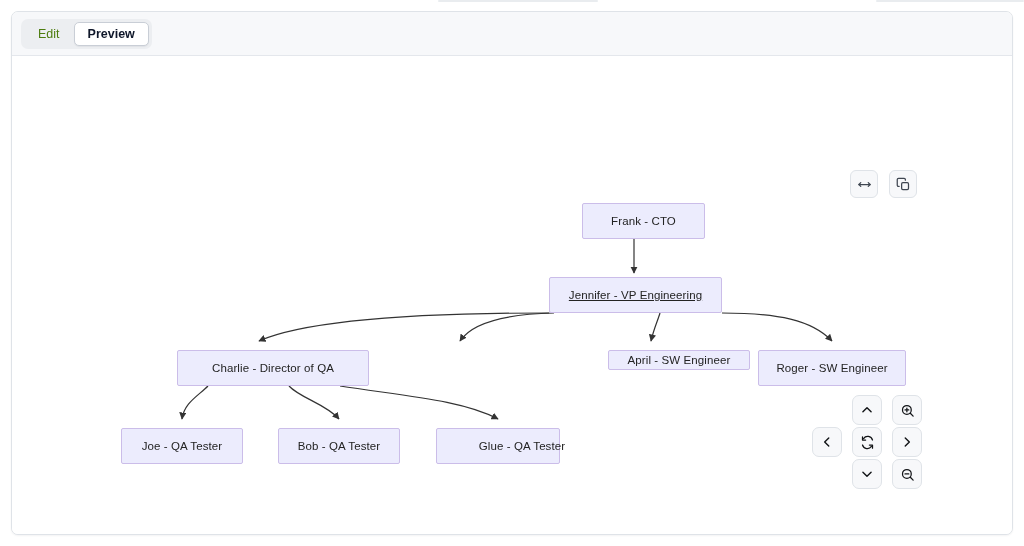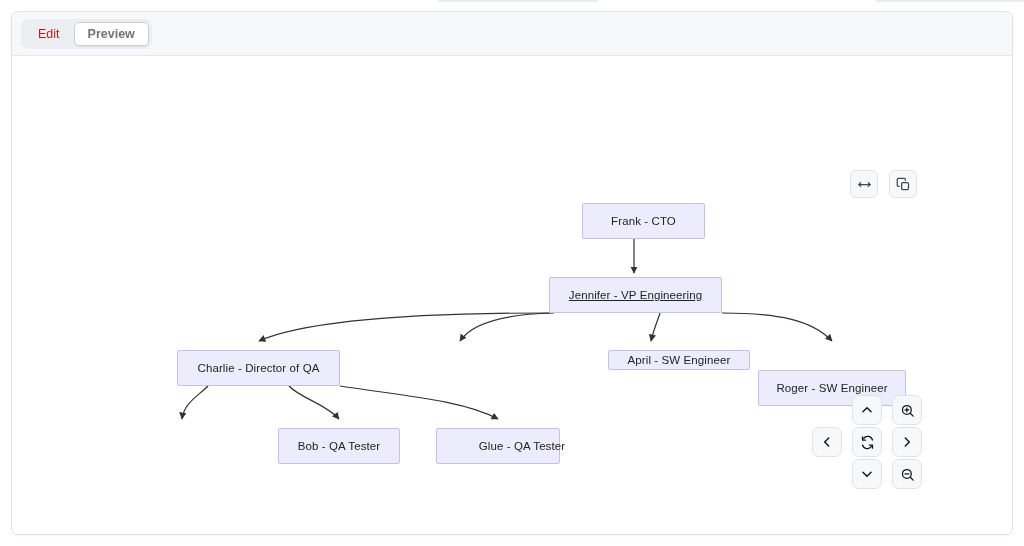--- a/index.html
+++ b/index.html
@@ -48,30 +48,30 @@
     padding: 3px;
     height: 30px;
   }
   .seg-btn {
     height: 24px;
     padding: 0 13px;
     border: 1px solid transparent;
     border-radius: 5px;
     background: transparent;
     font-size: 12.5px;
-    color: #b91c1c;
+    color: #4d7c0f;
     line-height: 22px;
     cursor: pointer;
     white-space: nowrap;
     font-family: "Liberation Sans", sans-serif;
   }
   .seg-btn.active {
     background: #ffffff;
     border-color: #c9ced6;
-    color: #737373;
+    color: #0f172a;
     font-weight: 700;
     box-shadow: 0 1px 1px rgba(16,24,40,.05);
   }
 
   
   .canvas {
     position: relative;
     height: 479px;
     background: #ffffff;
     overflow: hidden;
@@ -164,23 +164,24 @@
         <path d="M 196,330 C 186,340 172,347 170,363"></path>
 
         <path d="M 277,330 C 288,342 314,348 327,363"></path>
 
         <path d="M 328,330 C 392,340 450,344 486,363"></path>
       </g>
     </svg>
 
     <div class="node" style="left:570px; top:147px; width:123px; height:36px;">Frank - CTO</div>
     <div class="node" style="left:537px; top:221px; width:173px; height:36px;text-decoration:underline;">Jennifer - VP Engineering</div>
-    <div class="node" style="left:165px; top:294px; width:163px; height:36px;">Charlie - Director of QA</div>
+    <div class="node" style="left:165px; top:294px; width:192px; height:36px;">Charlie - Director of QA</div>
     <div class="node" style="left:596px; top:294px; width:142px; height:20px;">April - SW Engineer</div>
-    <div class="node" style="left:746px; top:294px; width:148px; height:36px;margin-top:20px;">Roger - SW Engineer</div>
+    <div class="node" style="left:746px; top:294px; width:148px; height:36px;">Roger - SW Engineer</div>
+    <div class="node" style="left:109px; top:372px; width:122px; height:36px;">Joe - QA Tester</div>
     <div class="node" style="left:266px; top:372px; width:122px; height:36px;">Bob - QA Tester</div>
     <div class="node" style="left:424px; top:372px; width:124px; height:36px;padding-left:48px;">Glue - QA Tester</div>
 
     <div class="tool-btn" style="left:838px; top:114px;" title="Fit width">
       <span>
         <svg width="15" height="15" viewBox="0 0 24 24" fill="none" stroke="currentColor" stroke-width="2" stroke-linecap="round" stroke-linejoin="round">
           <polyline points="6 9 3 12 6 15"></polyline>
           <polyline points="18 9 21 12 18 15"></polyline>
           <line x1="3" y1="12" x2="21" y2="12"></line>
         </svg>

